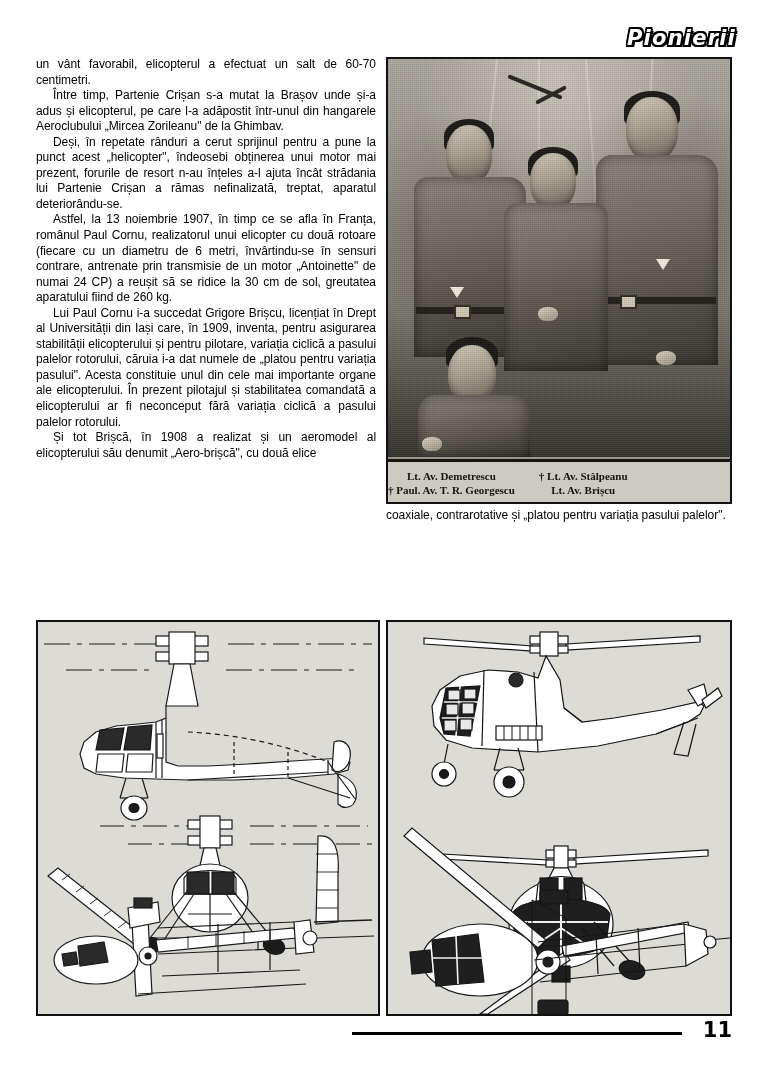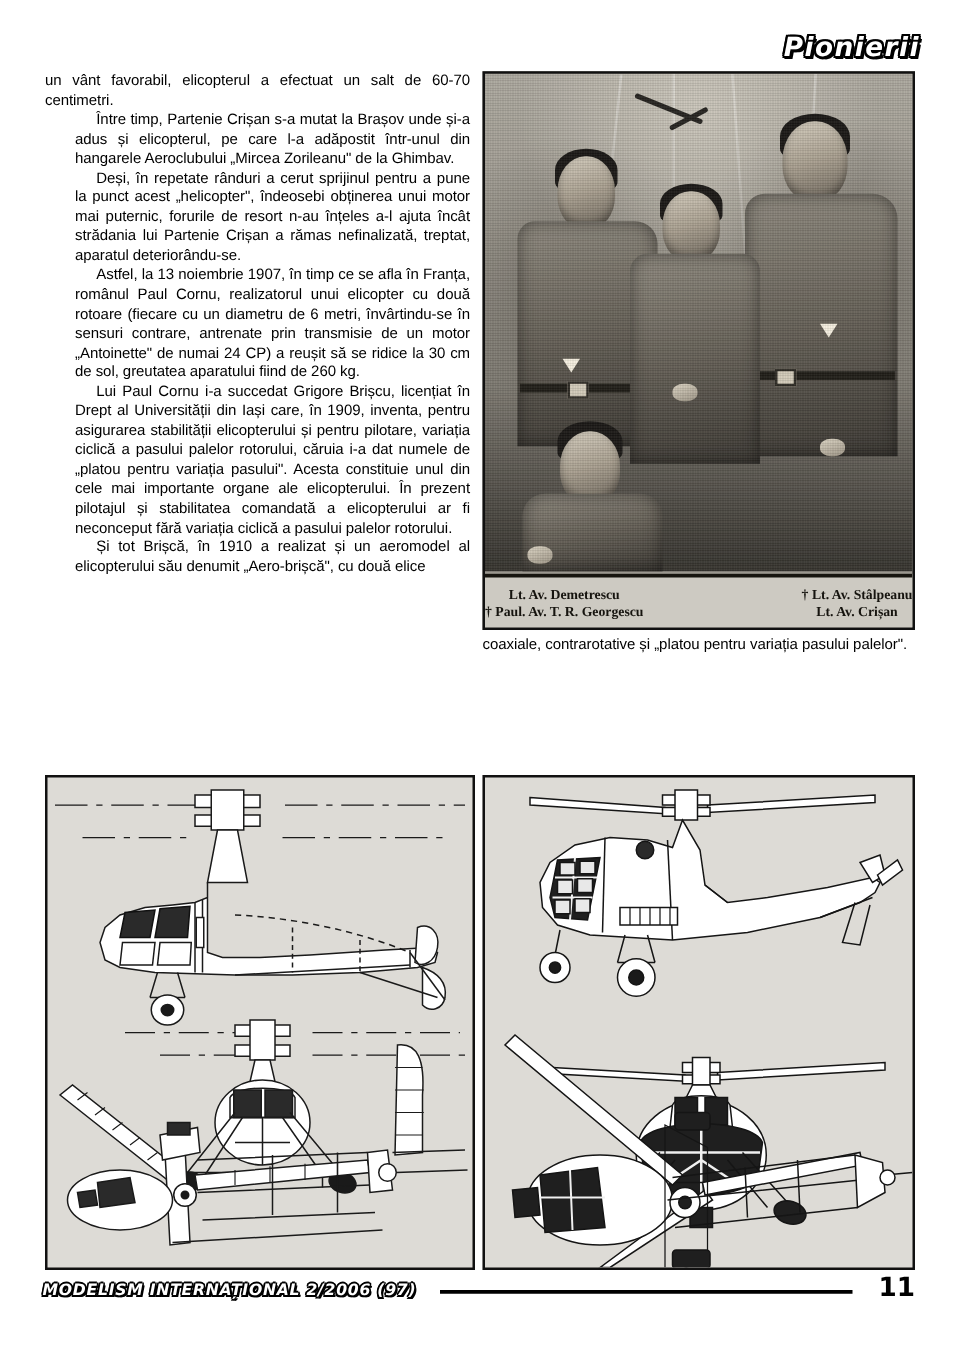--- a/index.html
+++ b/index.html
@@ -58,21 +58,21 @@
     width: 342px;
   }
   p.body {
     margin: 0;
     font-size: 12px;
     line-height: 15.55px;
     text-align: justify;
     text-justify: inter-word;
     letter-spacing: -0.05px;
   }
-  p.body.indent { text-indent: 17px; margin-left: 24px; }
+  p.body.indent { text-indent: 17px; }
 
   
   .photo-frame {
     position: absolute;
     left: 386px;
     top: 57px;
     width: 342px;
     height: 443px;
     border: 2px solid #111111;
     background: #9a968e;
@@ -160,22 +160,22 @@
     background: linear-gradient(160deg, #d6cfbf, #9b9385);
   }
 
   .photo-caption {
     position: absolute;
     left: 0; right: 0; bottom: 0;
     height: 43px;
     background: #cdcac2;
     border-top: 3px solid #17150f;
     display: flex;
-    justify-content: space-between;
-    gap: 34px;
+    justify-content: flex-start;
+    gap: 24px;
     padding-top: 7px;
     box-sizing: border-box;
   }
   .cap-col {
     font-family: "Liberation Serif", serif;
     font-weight: bold;
     font-size: 11px;
     line-height: 14px;
     color: #16140f;
     text-align: center;
@@ -235,24 +235,24 @@
 
 <div class="page">
 
   <div class="header">
     <div class="header-title">Pionierii</div>
   </div>
 
   <div class="col-left">
     <p class="body">un vânt favorabil, elicopterul a efectuat un salt de 60-70 centimetri.</p>
     <p class="body indent">Între timp, Partenie Crișan s-a mutat la Brașov unde și-a adus și elicopterul, pe care l-a adăpostit într-unul din hangarele Aeroclubului „Mircea Zorileanu" de la Ghimbav.</p>
-    <p class="body indent">Deși, în repetate rânduri a cerut sprijinul pentru a pune la punct acest „helicopter", îndeosebi obținerea unui motor mai puternic, forurile de resort n-au înțeles a-l ajuta încât strădania lui Partenie Crișan a rămas nefinalizată, treptat, aparatul deteriorându-se.</p>
+    <p class="body indent">Deși, în repetate rânduri a cerut sprijinul pentru a pune la punct acest „helicopter", îndeosebi obținerea unui motor mai prezent, forurile de resort n-au înțeles a-l ajuta încât strădania lui Partenie Crișan a rămas nefinalizată, treptat, aparatul deteriorându-se.</p>
     <p class="body indent">Astfel, la 13 noiembrie 1907, în timp ce se afla în Franța, românul Paul Cornu, realizatorul unui elicopter cu două rotoare (fiecare cu un diametru de 6 metri, învârtindu-se în sensuri contrare, antrenate prin transmisie de un motor „Antoinette" de numai 24 CP) a reușit să se ridice la 30 cm de sol, greutatea aparatului fiind de 260 kg.</p>
     <p class="body indent">Lui Paul Cornu i-a succedat Grigore Brișcu, licențiat în Drept al Universității din Iași care, în 1909, inventa, pentru asigurarea stabilității elicopterului și pentru pilotare, variația ciclică a pasului palelor rotorului, căruia i-a dat numele de „platou pentru variația pasului". Acesta constituie unul din cele mai importante organe ale elicopterului. În prezent pilotajul și stabilitatea comandată a elicopterului ar fi neconceput fără variația ciclică a pasului palelor rotorului.</p>
-    <p class="body indent">Și tot Brișcă, în 1910 a realizat și un aeromodel al elicopterului său denumit „Aero-brișcă", cu două elice</p>
+    <p class="body indent">Și tot Brișcă, în 1908 a realizat și un aeromodel al elicopterului său denumit „Aero-brișcă", cu două elice</p>
   </div>
 
   <div class="photo-frame">
     <div class="photo-img">
       <div class="drape d1"></div>
       <div class="drape d2"></div>
       <div class="drape d3"></div>
       <div class="drape d4"></div>
       <div class="strap"></div>
       <div class="strap s2"></div>
@@ -293,21 +293,21 @@
       <div class="photo-grain"></div>
     </div>
 
     <div class="photo-caption">
       <div class="cap-col">
         <div class="cap-line">Lt. Av. Demetrescu</div>
         <div class="cap-line">† Paul. Av. T. R. Georgescu</div>
       </div>
       <div class="cap-col">
         <div class="cap-line">† Lt. Av. Stâlpeanu</div>
-        <div class="cap-line">Lt. Av. Crișan</div>
+        <div class="cap-line">Lt. Av. Brișcu</div>
       </div>
     </div>
   </div>
 
   <div class="col-right-text">
     <p class="body">coaxiale, contrarotative și „platou pentru variația pasului palelor".</p>
   </div>
 
   <div class="draw-panel draw-left">
     <svg viewBox="0 0 340 392">
@@ -507,17 +507,16 @@
         <path d="M320 318 L342 316"></path>
         <circle cx="322" cy="320" r="6" fill="#fff"></circle>
 
         <path d="M144 278 L178 296 L178 384 L144 400 Z" stroke-width="1"></path>
         <rect x="152" y="268" width="28" height="14" rx="3" fill="#1f1f1f"></rect>
         <rect x="150" y="378" width="30" height="15" rx="3" fill="#1f1f1f"></rect>
       </g>
     </svg>
   </div>
 
-  <div class="footer-text">MODELISM INTERNAȚIONAL 2/2006 (97)</div>
   <div class="footer-rule"></div>
   <div class="page-number">11</div>
 
 </div>
 
 </body></html>

